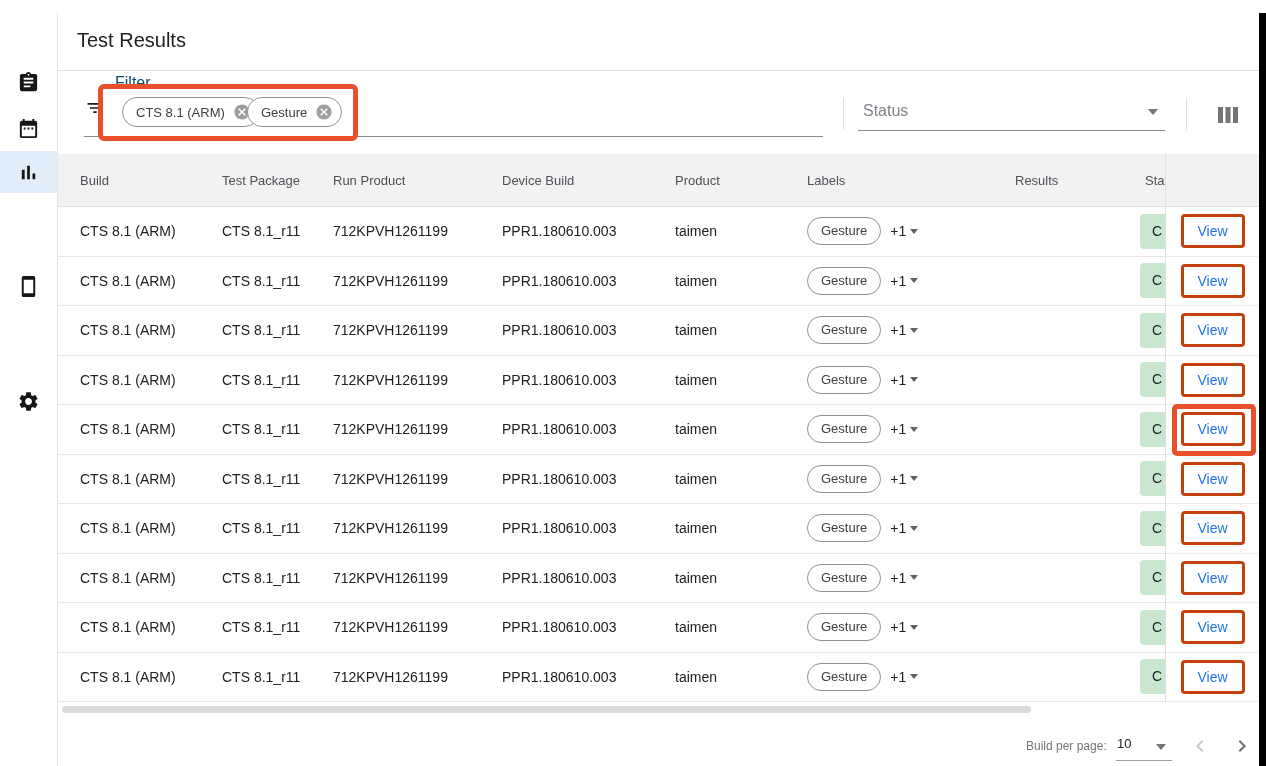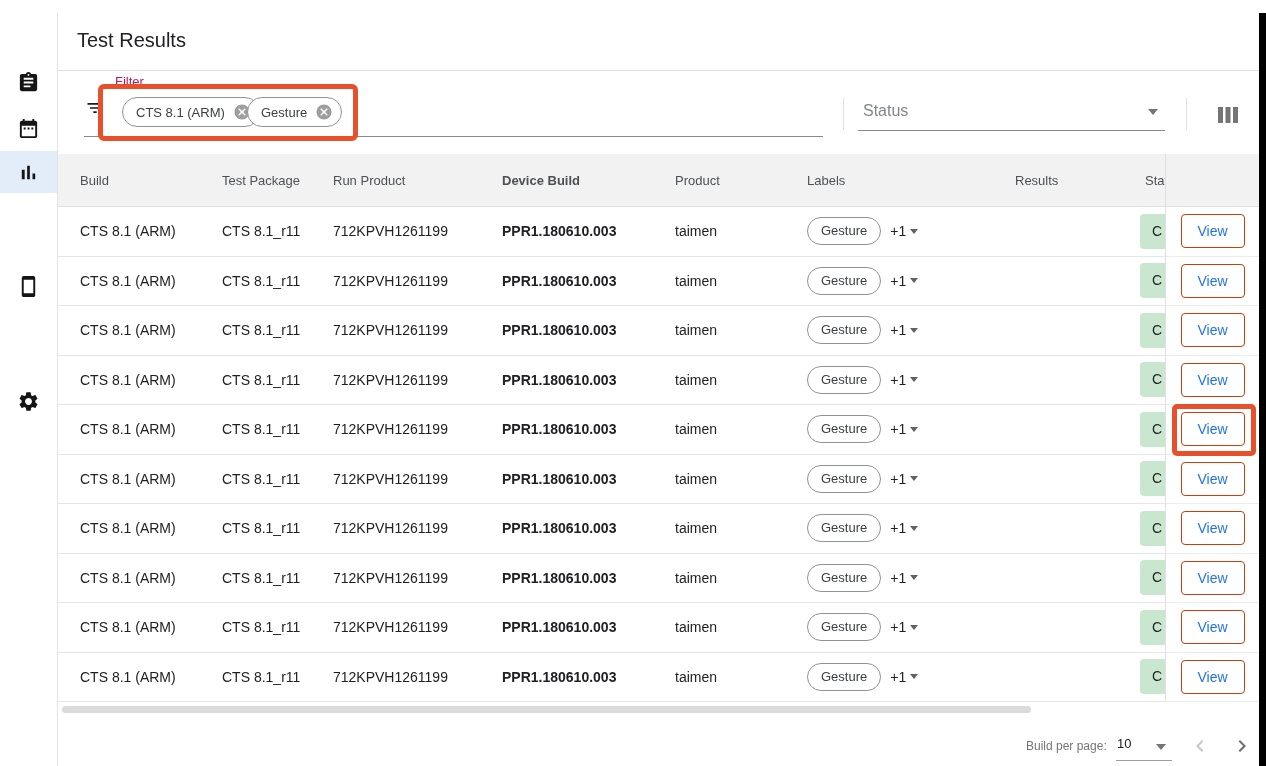--- a/index.html
+++ b/index.html
@@ -14,21 +14,21 @@
   .nav-item.selected{background:#E3ECF9;}
   .nav-item svg{fill:#151515;}
 
   
   .content{position:absolute;left:58px;top:0;width:1201px;height:757px;background:#fff;}
   .page-title{position:absolute;left:19px;top:16px;font-size:20px;font-weight:500;color:#202124;}
   .title-divider{position:absolute;left:0;top:57px;width:1201px;height:1px;background:#E0E0E0;}
 
   
   .filter-icon{position:absolute;left:27px;top:85px;fill:#1b1b1b;}
-  .filter-label{position:absolute;left:57px;top:61px;font-size:13px;color:#be185d;}
+  .filter-label{position:absolute;left:57px;top:61px;font-size:16px;color:#0c4a6e;}
   .chip{position:absolute;top:84px;height:30px;box-sizing:border-box;border:1px solid #8F9398;
         border-radius:16px;display:inline-flex;align-items:center;gap:8px;
         padding:0 8px 0 13px;background:#fff;cursor:pointer;}
   .chip .chip-label{font-size:13px;color:#3C4043;white-space:nowrap;}
   .chip svg{fill:#9E9E9E;}
   .filter-underline{position:absolute;left:26px;top:123px;width:739px;height:1px;background:#8A8A8A;}
   .v-divider{position:absolute;top:85px;width:1px;height:32px;background:#E0E0E0;}
   .status-label{position:absolute;left:805px;top:89px;font-size:16px;color:#80868B;cursor:pointer;}
   .status-underline{position:absolute;left:800px;top:117px;width:307px;height:1px;background:#8A8A8A;}
   .dd-arrow{width:0;height:0;border-left:5px solid transparent;border-right:5px solid transparent;
@@ -41,41 +41,41 @@
                  border-right:1px solid #E0E0E0;box-sizing:content-box;}
   .table-inner{width:1300px;}
   .thead{display:flex;align-items:center;height:53px;box-sizing:border-box;background:#F2F2F3;
          border-bottom:1px solid #E0E0E0;font-size:13px;color:#4D5156;}
   .trow{display:flex;align-items:center;height:49.5px;box-sizing:border-box;background:#fff;
         border-bottom:1px solid #E6E6E8;font-size:14px;color:#202124;}
   .td,.th{white-space:nowrap;overflow:visible;}
   .c-test{width:142px;padding-left:22px;}
   .c-package{width:111px;}
   .c-targets{width:169px;}
-  .c-build{width:173px;font-weight:bold;}
+  .c-build{width:173px;}
   .c-product{width:132px;}
   .c-labels{width:201px;display:flex;align-items:center;}
   .c-created{width:125px;padding-left:7px;}
   .c-status{width:200px;}
   .h-status{padding-left:5px;}
   .label-chip{display:inline-block;height:28px;line-height:26px;box-sizing:border-box;
               border:1px solid #8F9398;border-radius:15px;padding:0 13px;font-size:13px;
               color:#3C4043;background:#fff;cursor:pointer;}
   .more-labels{display:inline-flex;align-items:center;gap:4px;margin-left:9px;font-size:14px;
                color:#202124;cursor:pointer;}
   .more-labels .dd-arrow{border-top-color:#616161;border-left-width:4.5px;border-right-width:4.5px;border-top-width:5px;}
   .status-badge{display:inline-block;height:35px;line-height:35px;background:#C9E7CF;
                 border-radius:4px;padding:0 12px;font-size:14px;color:#1F2023;min-width:60px;}
 
   
   .actions-col{position:absolute;left:1108px;top:141px;width:93px;height:548px;background:#fff;}
   .actions-head{height:53px;box-sizing:border-box;background:#F2F2F3;border-bottom:1px solid #E0E0E0;}
   .action-cell{height:49.5px;box-sizing:border-box;display:flex;align-items:center;
                justify-content:center;border-bottom:1px solid #EDEDEF;}
-  .view-btn{width:64px;height:34px;box-sizing:border-box;background:#fff;border:1px solid #c2410c;
+  .view-btn{width:64px;height:34px;box-sizing:border-box;background:#fff;border:3px solid #c2410c;
             border-radius:4px;color:#2173E8;font-size:14px;font-family:"Liberation Sans",sans-serif;
             cursor:pointer;}
 
   
   .hscroll-thumb{position:absolute;left:4px;top:693px;width:969px;height:7px;border-radius:3.5px;
                  background:#DBDBDB;cursor:pointer;}
   .ipp-label{position:absolute;left:968px;top:726px;font-size:12px;color:#757575;}
   .ipp-value{position:absolute;left:1059px;top:723px;font-size:13px;color:#202124;cursor:pointer;}
   .ipp-arrow{position:absolute;left:1098px;top:731px;}
   .ipp-underline{position:absolute;left:1058px;top:747px;width:56px;height:1px;background:#9E9E9E;}

